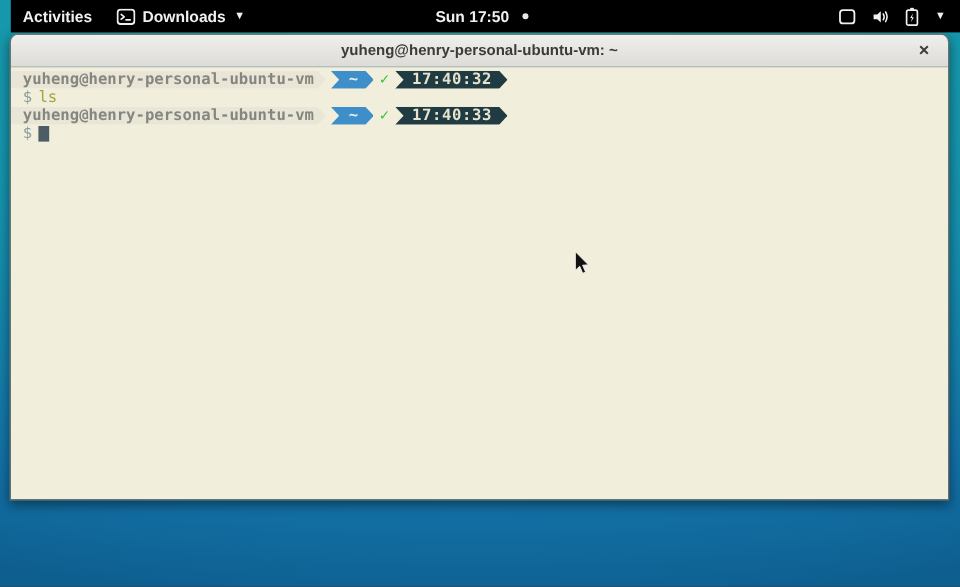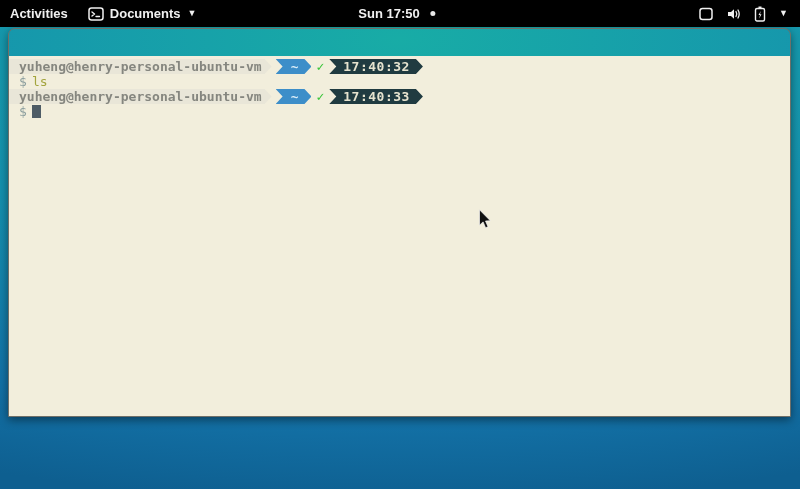--- a/index.html
+++ b/index.html
@@ -5,21 +5,21 @@
   html,body{margin:0;padding:0;background:#333;}
   .screen{
     position:relative;width:800px;height:489px;overflow:hidden;
     font-family:"Liberation Sans",sans-serif;
     background:radial-gradient(ellipse 140% 95% at 50% 8%,
       var(--desktop-teal,#18aca6) 0%, var(--desktop-mid,#1590ae) 48%,
       var(--desktop-blue,#1371a6) 82%, var(--desktop-dark,#0e5f90) 100%);
   }
   
   .top-bar{
-    position:absolute;top:0;left:0;right:0;height:27px;
+    position:absolute;top:0;left:9px;right:0;height:27px;
     background:var(--topbar-bg,#000);color:#f0f0f0;
     display:flex;align-items:center;font-size:13px;font-weight:700;
   }
   .tb-left{display:flex;align-items:center;height:100%;}
   .tb-item{display:flex;align-items:center;height:100%;padding:0 10px;
     background:none;border:none;color:#f0f0f0;font:inherit;cursor:default;gap:6px;}
   .tb-center{position:absolute;left:50%;transform:translateX(-53%);top:0;height:100%;}
   .tb-right{position:absolute;right:0;top:0;height:100%;gap:12px;padding:0 12px;}
   .notif-dot{width:5px;height:5px;border-radius:50%;background:#e8e8e8;margin-left:5px;}
   .caret{font-size:9px;line-height:1;margin-left:1px;}
@@ -82,21 +82,21 @@
     <div class="tb-left">
       <button class="tb-item">Activities</button>
       <div class="tb-item">
         <span class="tb-icon">
           <svg width="16" height="14" viewBox="0 0 16 14">
             <rect x="1" y="1" width="14" height="12" rx="2.5" fill="none" stroke="#f0f0f0" stroke-width="1.5"></rect>
             <path d="M4 5 L6.5 7 L4 9" fill="none" stroke="#f0f0f0" stroke-width="1.4" stroke-linecap="round" stroke-linejoin="round"></path>
             <line x1="8" y1="9.5" x2="11.5" y2="9.5" stroke="#f0f0f0" stroke-width="1.4" stroke-linecap="round"></line>
           </svg>
         </span>
-        <span>Documents</span>
+        <span>Downloads</span>
         <span class="caret">▼</span>
       </div>
     </div>
 
     <div class="tb-center tb-item">
       <span>Sun 17:50</span>
       <span class="notif-dot"></span>
     </div>
 
     <div class="tb-right tb-item">
@@ -117,20 +117,24 @@
           <rect x="4.5" y="0.5" width="3" height="2" fill="#f0f0f0"></rect>
           <rect x="1.5" y="2.5" width="9" height="12.5" rx="1.5" fill="none" stroke="#f0f0f0" stroke-width="1.4"></rect>
           <path d="M6.8 5 L4.5 9 L6 9 L5.2 12.5 L7.5 8.3 L6 8.3 Z" fill="#f0f0f0"></path>
         </svg>
       </span>
       <span class="caret">▼</span>
     </div>
   </div>
 
   <div class="window">
+    <div class="titlebar">
+      <span class="title">yuheng@henry-personal-ubuntu-vm: ~</span>
+      <button class="close">×</button>
+    </div>
 
     <div class="term">
 
       <div class="tline prompt-line">
         <span class="seg host">yuheng@henry-personal-ubuntu-vm</span>
         <span class="seg path">~</span>
         <span class="check">✓</span>
         <span class="seg time">17:40:32</span>
       </div>
 

